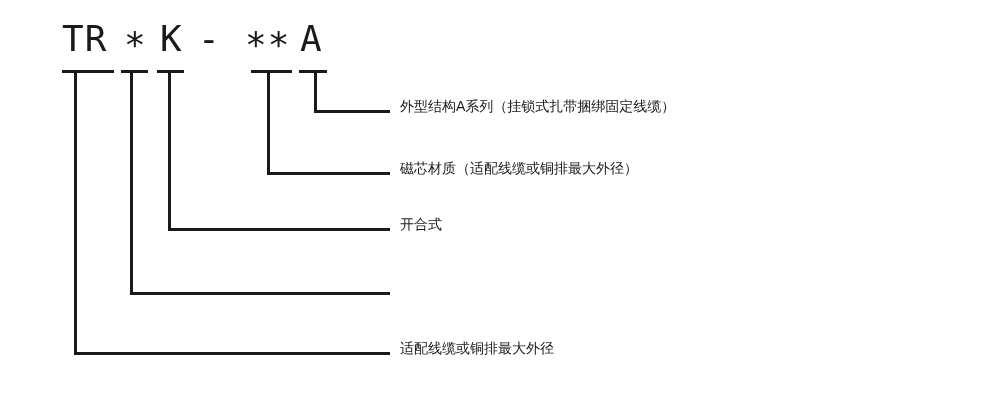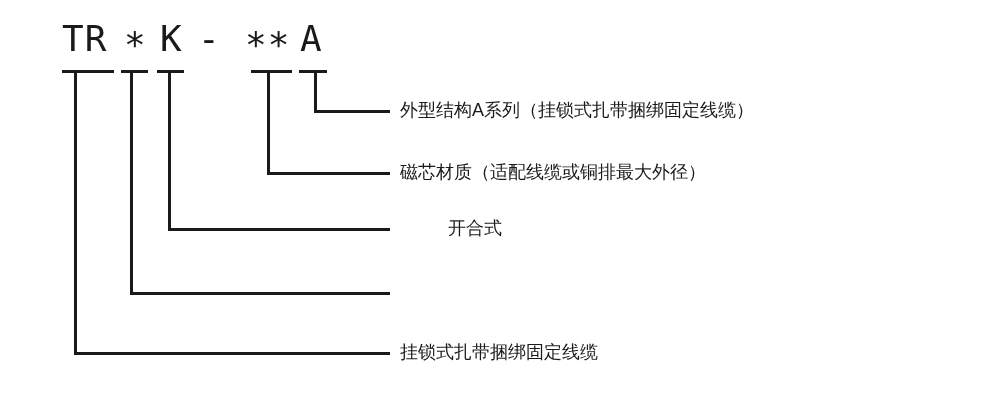--- a/index.html
+++ b/index.html
@@ -65,28 +65,28 @@
   .h-a     { left: 314px; top: 110px; width: 76px; }
   .h-star2 { left: 267px; top: 172px; width: 123px; }
   .h-k     { left: 168px; top: 228px; width: 222px; }
   .h-star1 { left: 130px; top: 292px; width: 260px; }
   .h-tr    { left: 74px;  top: 352px; width: 316px; }
 
   
   .label {
     position: absolute;
     left: 400px;
-    font-size: 18px;
+    font-size: 14px;
     color: #1a1a1a;
     white-space: nowrap;
     font-family: "Liberation Sans", sans-serif;
   }
   .l-a     { top: 98px; }
   .l-star2 { top: 160px; }
-  .l-k     { top: 216px; margin-left: 48px; }
+  .l-k     { top: 216px; }
   .l-star1 { top: 280px; }
   .l-tr    { top: 340px; }
 </style>
 </head>
 <body>
 
 <div class="canvas">
 
   <span class="code-part cp-tr">TR</span>
   <span class="code-part code-star cp-star1">*</span>
@@ -109,15 +109,15 @@
 
   <div class="hline h-a"></div>
   <div class="hline h-star2"></div>
   <div class="hline h-k"></div>
   <div class="hline h-star1"></div>
   <div class="hline h-tr"></div>
 
   <div class="label l-a">外型结构A系列（挂锁式扎带捆绑固定线缆）</div>
   <div class="label l-star2">磁芯材质（适配线缆或铜排最大外径）</div>
   <div class="label l-k">开合式</div>
-  <div class="label l-tr">挂锁式扎带捆绑固定线缆</div>
+  <div class="label l-tr">适配线缆或铜排最大外径</div>
 
 </div>
 
 </body></html>

